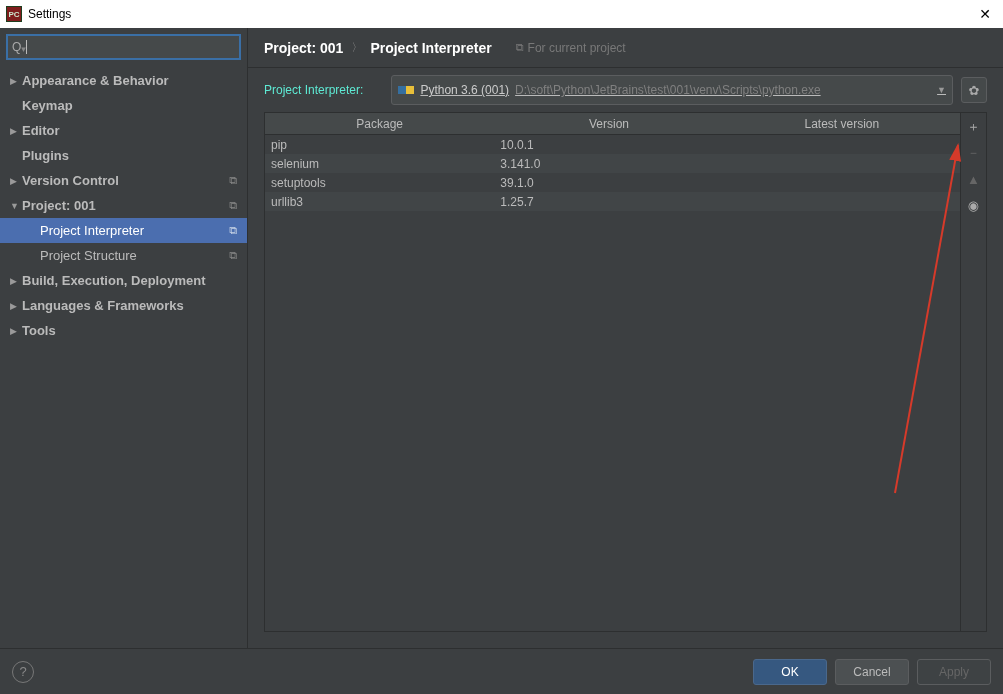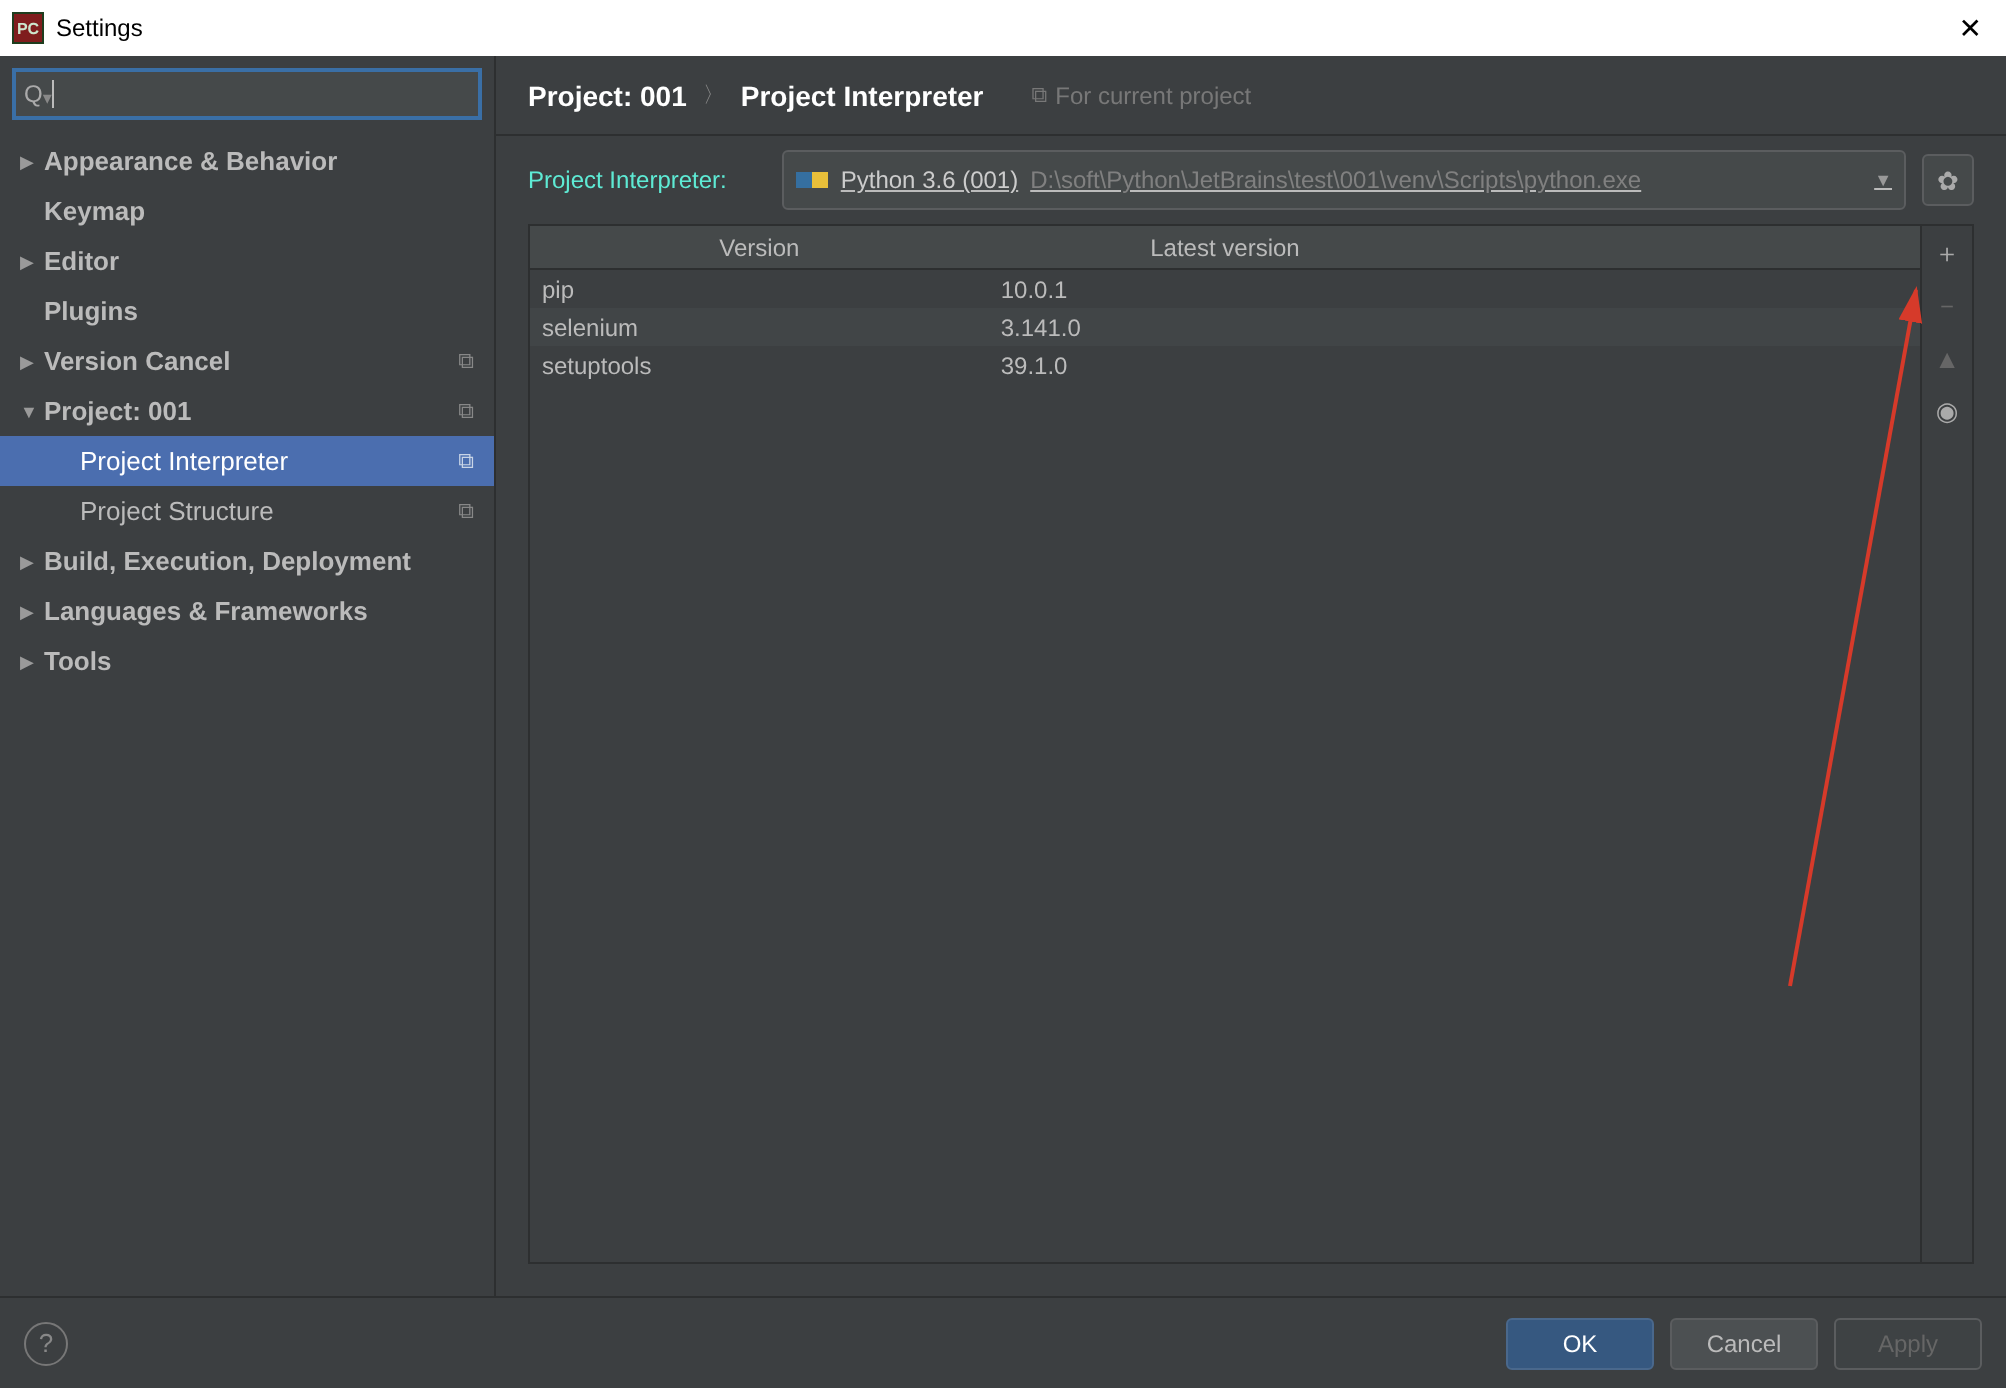--- a/index.html
+++ b/index.html
@@ -100,21 +100,21 @@
       <div class="tree-row bold">
           <span class="arrow">▶</span>
           <span class="label">Editor</span>
         </div>
       <div class="tree-row bold">
           <span class="arrow"></span>
           <span class="label">Plugins</span>
         </div>
       <div class="tree-row bold">
           <span class="arrow">▶</span>
-          <span class="label">Version Cancel</span>
+          <span class="label">Version Control</span>
           <span class="copy-icon">⧉</span>
         </div>
       <div class="tree-row bold">
           <span class="arrow">▼</span>
           <span class="label">Project: 001</span>
           <span class="copy-icon">⧉</span>
         </div>
       <div class="tree-row indent selected">
           <span class="label">Project Interpreter</span>
           <span class="copy-icon" style="color:#c8d4e6">⧉</span>
@@ -159,36 +159,42 @@
         <span class="chev">▼</span>
       </div>
       <div class="gear-btn">
           <span>✿</span>
         </div>
     </div>
 
     <div class="pkg-area">
       <div class="pkg-table-wrap">
         <div class="pkg-header">
+          <div class="col-pkg">Package</div>
           <div class="col-ver">Version</div>
           <div class="col-lat">Latest version</div>
         </div>
         <div class="pkg-row">
           <div class="col-pkg">pip</div>
           <div class="col-ver">10.0.1</div>
           <div class="col-lat"></div>
         </div>
         <div class="pkg-row alt">
           <div class="col-pkg">selenium</div>
           <div class="col-ver">3.141.0</div>
           <div class="col-lat"></div>
         </div>
         <div class="pkg-row">
           <div class="col-pkg">setuptools</div>
           <div class="col-ver">39.1.0</div>
+          <div class="col-lat"></div>
+        </div>
+        <div class="pkg-row alt">
+          <div class="col-pkg">urllib3</div>
+          <div class="col-ver">1.25.7</div>
           <div class="col-lat"></div>
         </div>
       </div>
       <div class="pkg-side">
         <div class="side-btn">
             <span>＋</span>
           </div>
         <div class="side-btn dim">
             <span>－</span>
           </div>

